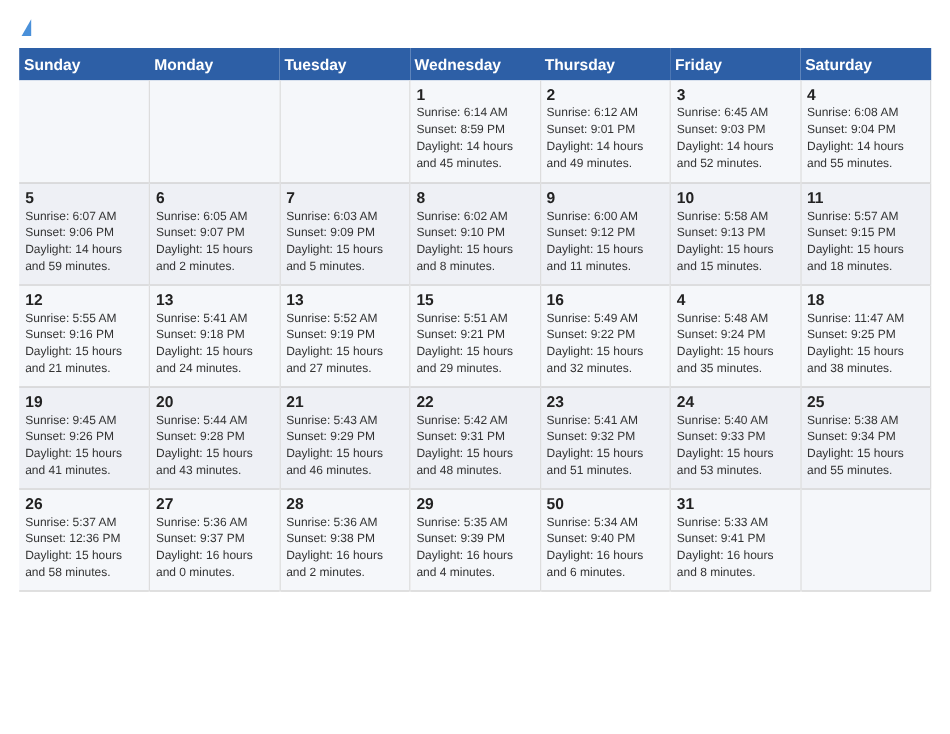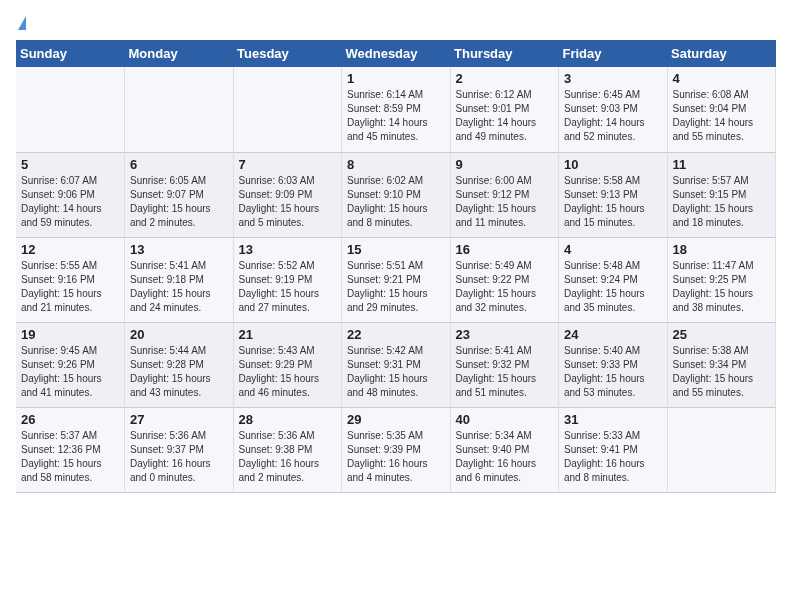--- a/index.html
+++ b/index.html
@@ -339,21 +339,21 @@
 and 2 minutes.</div>
         </td>
         <td>
           <span class="day-num">29</span>
           <div class="day-info">Sunrise: 5:35 AM
 Sunset: 9:39 PM
 Daylight: 16 hours
 and 4 minutes.</div>
         </td>
         <td>
-          <span class="day-num">40</span>
+          <span class="day-num">50</span>
           <div class="day-info">Sunrise: 5:34 AM
 Sunset: 9:40 PM
 Daylight: 16 hours
 and 6 minutes.</div>
         </td>
         <td>
           <span class="day-num">31</span>
           <div class="day-info">Sunrise: 5:33 AM
 Sunset: 9:41 PM
 Daylight: 16 hours

